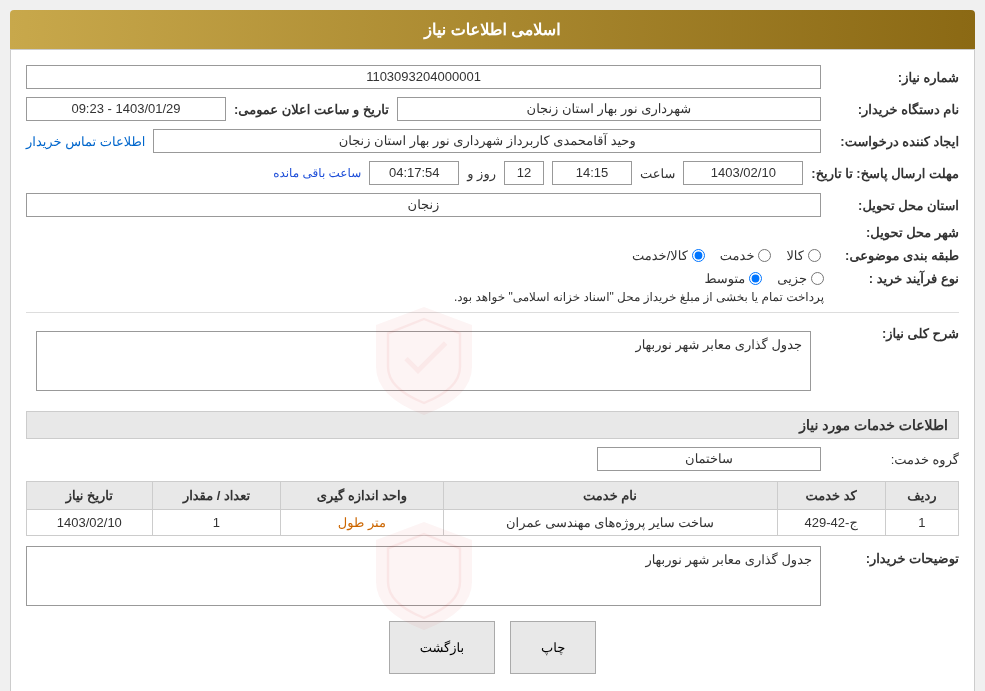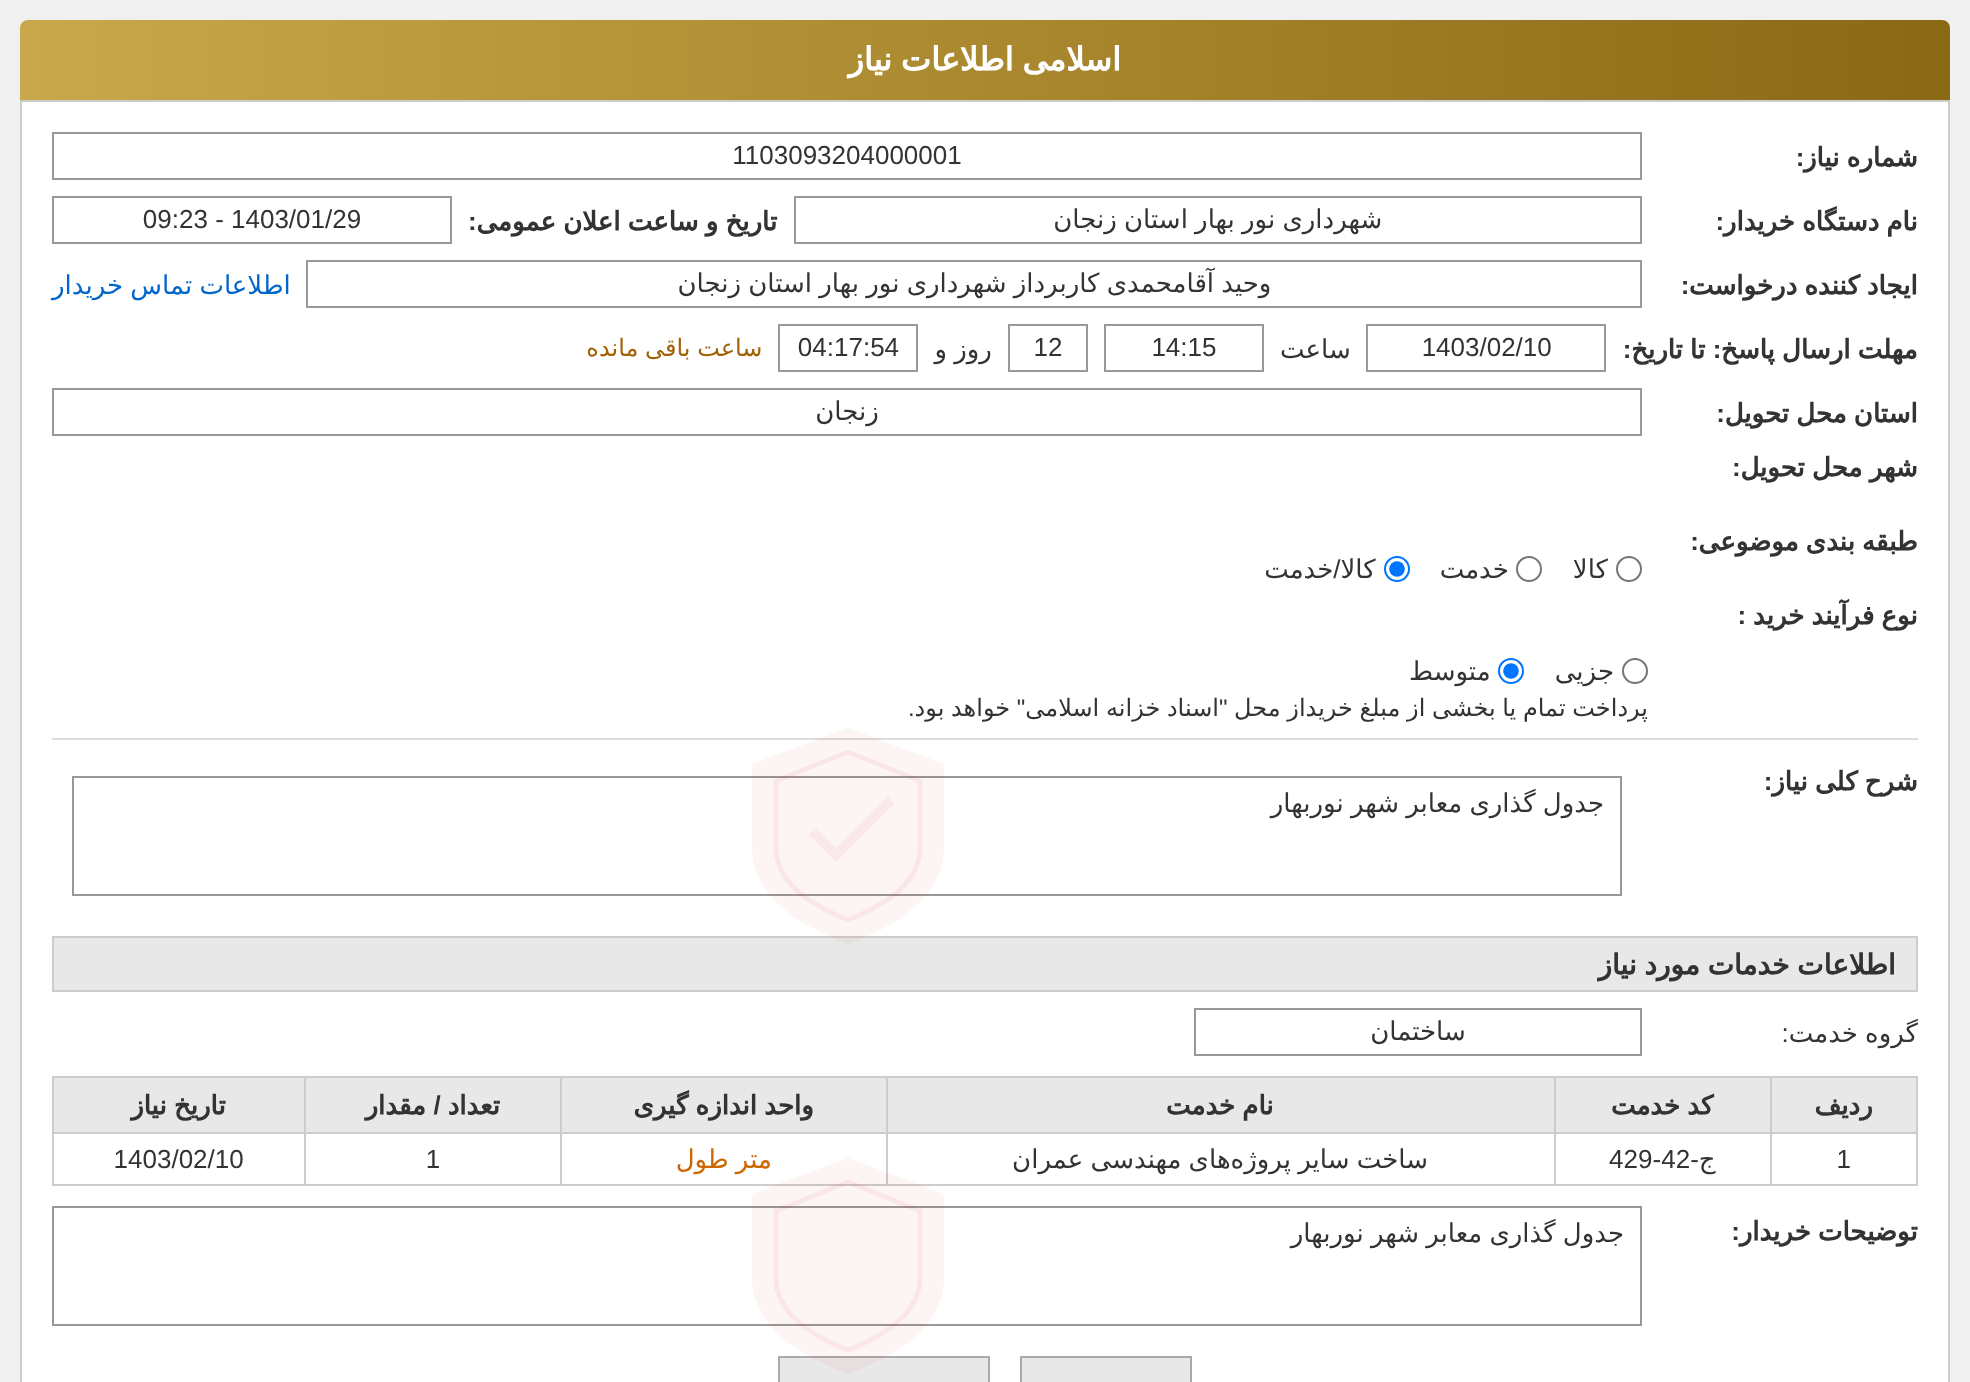--- a/index.html
+++ b/index.html
@@ -78,28 +78,27 @@
     .radio-group {
       display: flex;
       align-items: center;
       gap: 15px;
       direction: rtl;
     }
     .radio-item {
       display: flex;
       align-items: center;
       gap: 4px;
-      margin-top: 28px;
     }
     .radio-item input[type="radio"] {
       margin: 0;
     }
     .remaining-label {
       font-size: 12px;
-      color: #a16207;
+      color: #1d4ed8;
       white-space: nowrap;
     }
     .purchase-note {
       color: #333;
       font-size: 12px;
     }
     .purchase-row {
       display: flex;
       align-items: flex-start;
       gap: 5px;
@@ -220,21 +219,21 @@
       <a class="link-text">اطلاعات تماس خریدار</a>
     </div>
 
     <div class="form-row">
       <span class="field-label">مهلت ارسال پاسخ: تا تاریخ:</span>
       <div class="field-value narrow">1403/02/10</div>
       <span>ساعت</span>
       <div class="field-value" style="width:80px;">14:15</div>
       <div class="field-value" style="width:40px;">12</div>
       <span>روز و</span>
-      <div class="field-value" style="width:70px;">04:17:54</div>
+      <div class="field-value" style="width:90px;">04:17:54</div>
       <span class="remaining-label">ساعت باقی مانده</span>
     </div>
 
     <div class="form-row">
       <span class="field-label">استان محل تحویل:</span>
       <div class="field-value wide">زنجان</div>
     </div>
 
     <div class="form-row">
       <span class="field-label">شهر محل تحویل:</span>

